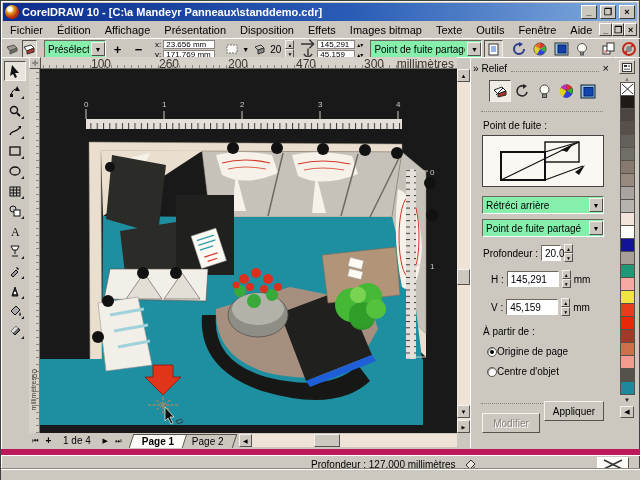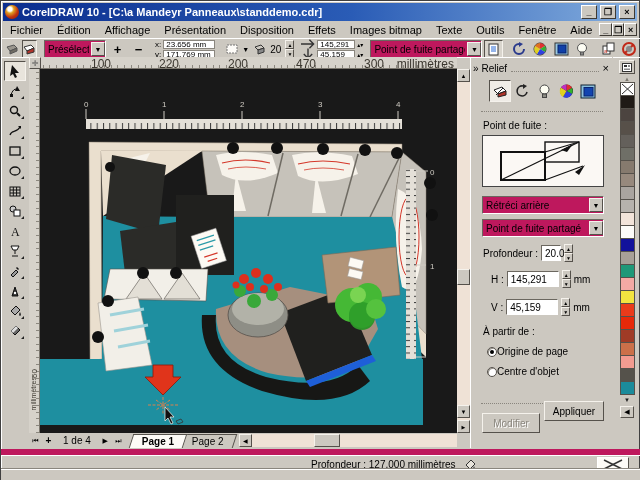--- a/index.html
+++ b/index.html
@@ -30,21 +30,21 @@
   .menu-item { padding:1px 7px; white-space:nowrap; }
   .menubar .spacer { flex:1; }
   .menubar .winbtn { height:13px; }
 
   
   .propbar { position:absolute; left:0; top:37px; width:640px; height:21px;
     display:flex; align-items:center; gap:2px; padding-left:4px;
     border-top:1px solid #fff; font-size:10px; }
   .tbtn { width:19px; height:18px; }
   .tbtn.small { width:15px; }
-  .dd { height:18px; background:#be185d; border:1px solid; border-color:#6b675f #fff #fff #6b675f;
+  .dd { height:18px; background:#86efac; border:1px solid; border-color:#6b675f #fff #fff #6b675f;
     display:flex; align-items:center; font-size:10px; padding-left:3px; position:relative; }
   .dd .ddtext { flex:1; overflow:hidden; white-space:nowrap; }
   .dd-arrow { width:14px; height:14px; margin-left:2px; font-size:7px;
     display:flex; align-items:center; justify-content:center; }
   .coord2 { display:flex; flex-direction:column; gap:1px; font-size:8px; }
   .coord2 .row { display:flex; align-items:center; gap:2px; height:9px; }
   .coord2 .fld { width:52px; height:9px; background:#fff; border:1px solid #8a867e;
     font-size:8px; line-height:8px; padding-left:2px; }
   .spin { display:flex; flex-direction:column; width:9px; }
   .spin span { height:9px; font-size:5px; line-height:8px; text-align:center;
@@ -300,21 +300,21 @@
           <circle cx="7" cy="7" r="6" fill="none" stroke="#c02818" stroke-width="2"></circle>
           <line x1="3" y1="11" x2="11" y2="3" stroke="#c02818" stroke-width="2"></line>
           <circle cx="7" cy="7" r="3" fill="#888"></circle>
         </svg>
     </span>
   </div>
 
   <span class="corner-btn raised">✛</span>
   <div class="hruler">
     <span class="lab" style="left:62px">100</span>
-    <span class="lab" style="left:130px">220</span>
+    <span class="lab" style="left:130px">260</span>
     <span class="lab" style="left:199px">200</span>
     <span class="lab" style="left:267px">470</span>
     <span class="lab" style="left:335px">300</span>
     <span class="lab" style="right:3px">millimètres</span>
   </div>
   <div class="vruler">
     <span class="vlab" style="top:300px">50</span>
     <span class="vlab" style="top:308px;font-size:7px">millimètres</span>
   </div>
 

